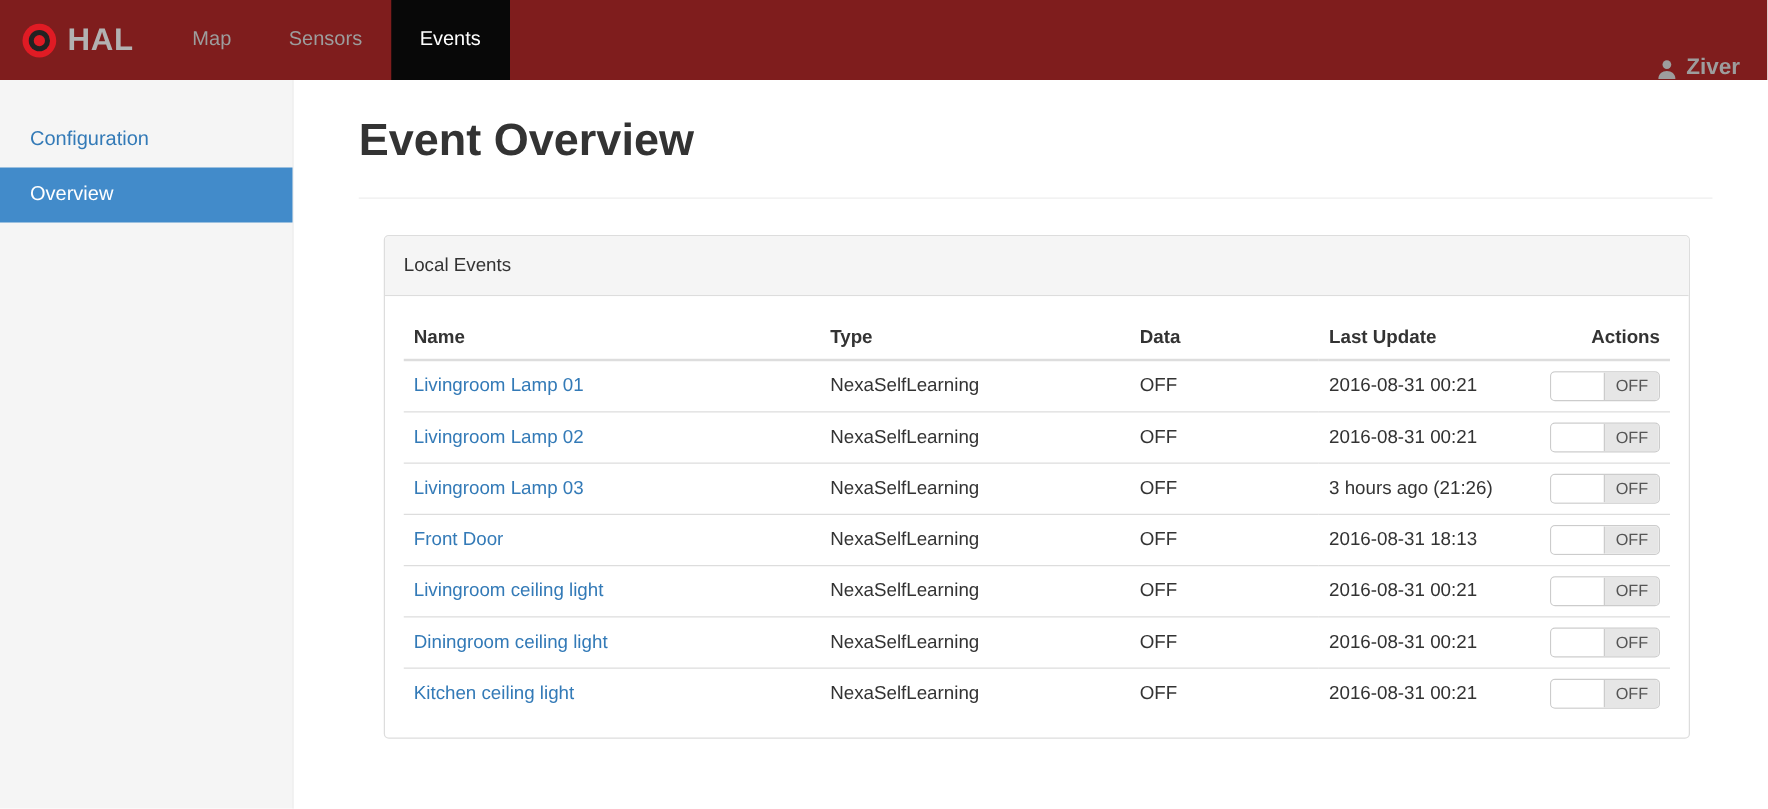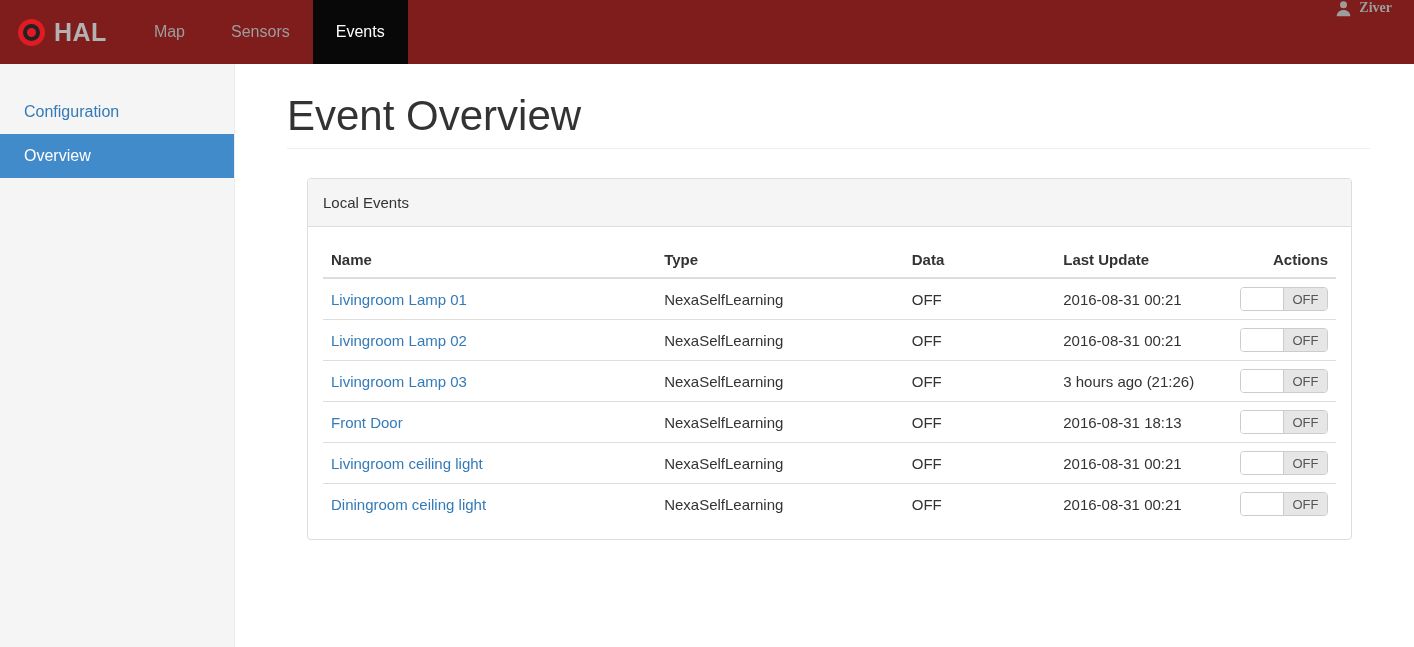--- a/index.html
+++ b/index.html
@@ -12,33 +12,33 @@
   .logo { width:27px; height:27px; border-radius:50%; background:#e01b24;
           display:flex; align-items:center; justify-content:center; }
   .logo-mid { width:17px; height:17px; border-radius:50%; background:#222;
               display:flex; align-items:center; justify-content:center; }
   .logo-dot { width:9px; height:9px; border-radius:50%; background:#e01b24; }
   .brand-text { color:#b2b2b2; font-size:25px; font-weight:bold; letter-spacing:.5px; }
   .nav { display:flex; }
   .nav-item { display:flex; align-items:center; padding:0 23px; font-size:16px;
               color:#9d9d9d; cursor:pointer; }
   .nav-item.active { background:#080808; color:#fff; }
-  .navbar-user { margin-left:auto; display:flex; align-items:flex-start; gap:7px;
-                 padding-right:22px; color:#9d9d9d; font-size:14px; font-weight:bold; cursor:pointer;font-family:Liberation Serif, serif; }
+  .navbar-user { margin-left:auto; display:flex; align-items:flex-end; gap:7px;
+                 padding-right:22px; color:#9d9d9d; font-size:18px; font-weight:bold; cursor:pointer; }
 
   
   .page { display:flex; height:583px; }
   .sidebar { width:235px; background:#f5f5f5; border-right:1px solid #ececec; padding-top:26px; }
   .side-item { padding:13px 24px; font-size:16px; color:#337ab7; cursor:pointer; }
   .side-item.active { background:#428bca; color:#fff; }
   .main { flex:1; padding:0 44px 0 52px; background:#fff; overflow:hidden; }
 
   
-  h1.page-title { font-size:42px; font-weight:400; color:#333; margin-top:29px;
-                  padding-bottom:10px; border-bottom:1px solid #eee; line-height:1.08; }
+  h1.page-title { font-size:36px; font-weight:700; color:#333; margin-top:29px;
+                  padding-bottom:26px; border-bottom:1px solid #eee; line-height:1.08; }
 
   
   .panel { margin:29px 18px 0 20px; border:1px solid #ddd; border-radius:4px; }
   .panel-heading { background:#f5f5f5; padding:15px; font-size:15px; color:#333;
                    border-bottom:1px solid #ddd; border-radius:3px 3px 0 0; }
   .panel-body { padding:15px; }
 
   
   table.events { width:100%; border-collapse:collapse; font-size:15px; }
   th { text-align:left; font-weight:bold; color:#333; padding:9px 8px;
@@ -189,18 +189,30 @@
     <td>OFF</td>
     <td>2016-08-31 00:21</td>
     <td class="cell-actions">
       <span class="switch off">
         <span class="sw-handle"></span>
         <span class="sw-label">OFF</span>
       </span>
     </td>
   </tr>
 
+  <tr>
+    <td><a class="device-link">Kitchen ceiling light</a></td>
+    <td>NexaSelfLearning</td>
+    <td>OFF</td>
+    <td>2016-08-31 00:21</td>
+    <td class="cell-actions">
+      <span class="switch off">
+        <span class="sw-handle"></span>
+        <span class="sw-label">OFF</span>
+      </span>
+    </td>
+  </tr>
 </tbody>
         </table>
       </div>
     </div>
   </div>
 </div>
 
 </body></html>

